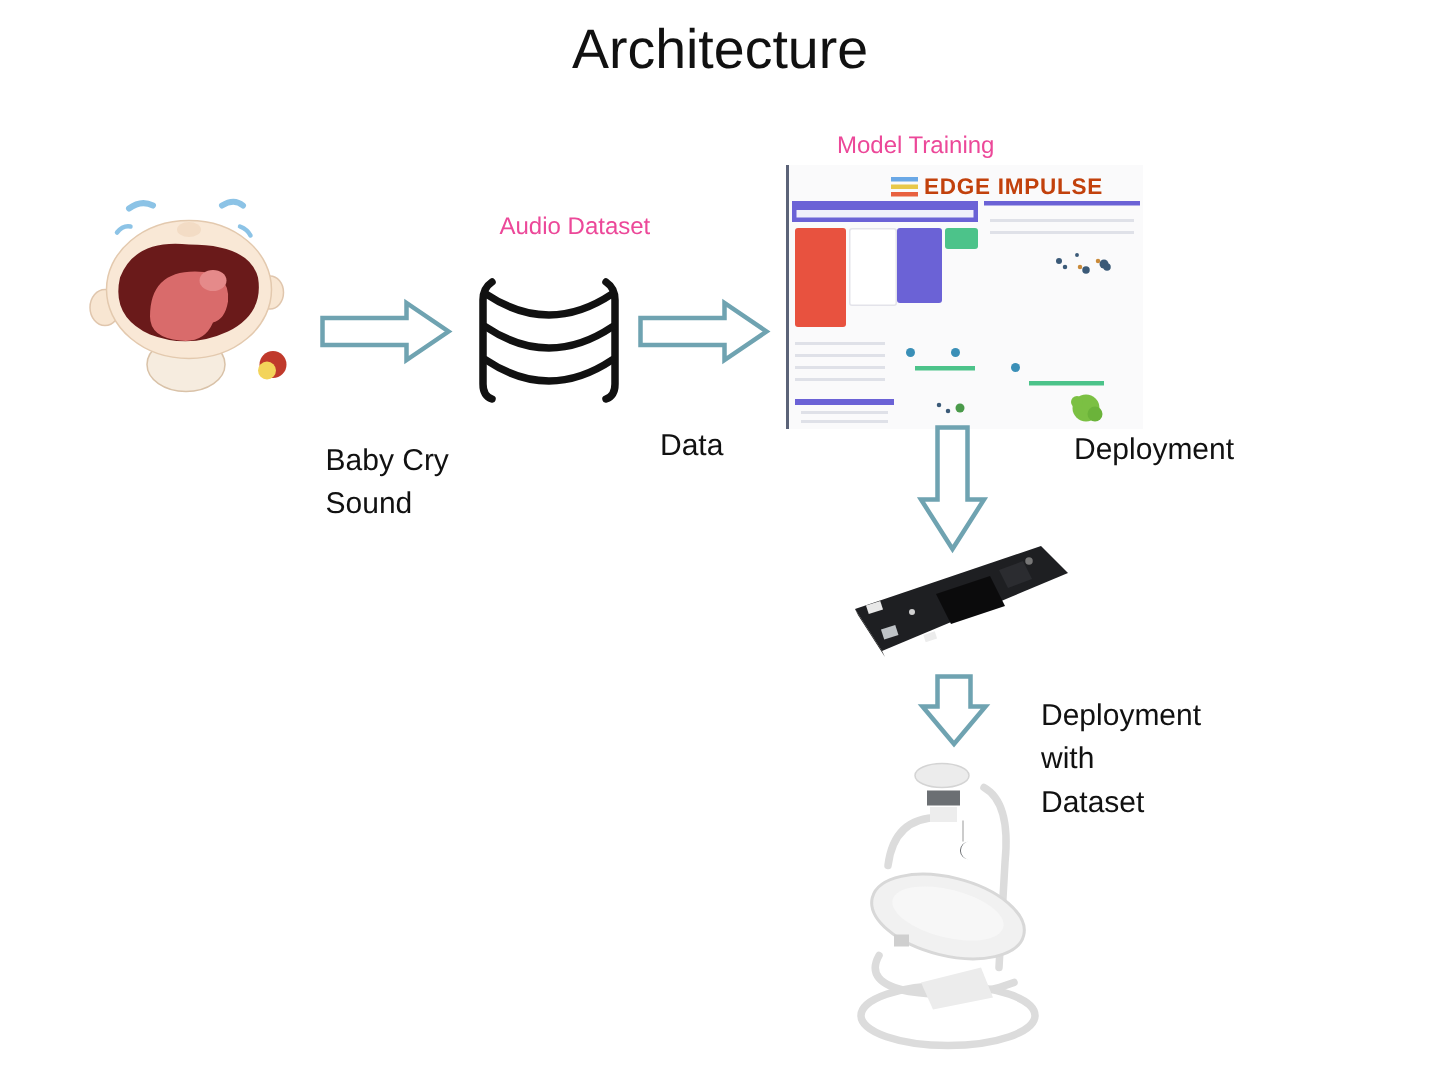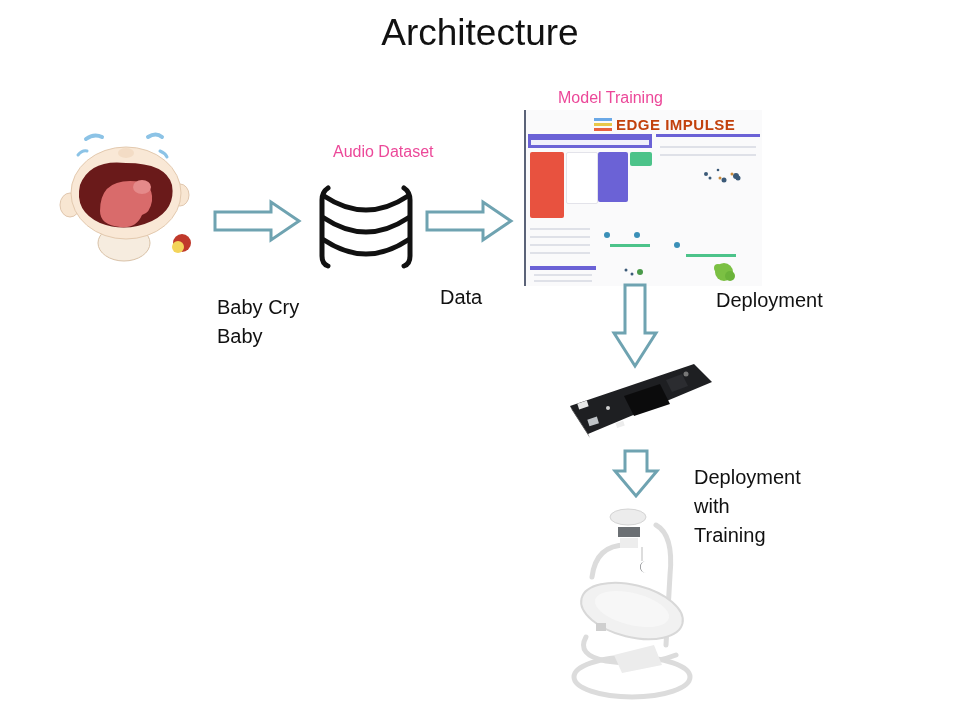--- a/index.html
+++ b/index.html
@@ -41,21 +41,21 @@
   <circle cx="132" cy="118" r="9" fill="#c0392b"></circle>
   <circle cx="128" cy="122" r="6" fill="#f3d45a"></circle>
 </svg>
 
 <svg style="left:213px;top:200px;width:90px;height:42px;" viewBox="0 0 90 42">
   <path d="M2 12 H58 V2 L86 21 L58 40 V30 H2 Z" fill="#ffffff" stroke="#6fa3b1" stroke-width="3" stroke-linejoin="miter"></path>
 </svg>
 
 <div class="abs label" style="left:217px;top:275px;margin-top:18px;">
   <div>Baby Cry</div>
-  <div>Baby</div>
+  <div>Sound</div>
 </div>
 
 <div class="abs bold-label" style="left:308px;top:143px;margin-left:25px;">Audio Dataset</div>
 
 <svg style="left:318px;top:184px;width:96px;height:84px;" viewBox="0 0 96 84">
   <g fill="none" stroke="#111" stroke-width="5" stroke-linecap="round">
     <path d="M10 4 Q4 8 4 16 V72 Q4 80 10 82"></path>
     <path d="M86 4 Q92 8 92 16 V72 Q92 80 86 82"></path>
     <path d="M6 12 Q48 40 90 12"></path>
     <path d="M6 34 Q48 62 90 34"></path>
@@ -158,21 +158,21 @@
   <circle cx="120" cy="18" r="2.5" fill="#777"></circle>
 </svg>
 
 <svg style="left:613px;top:449px;width:46px;height:50px;" viewBox="0 0 46 50">
   <path d="M12 2 H34 V22 H44 L23 47 L2 22 H12 Z" fill="#ffffff" stroke="#6fa3b1" stroke-width="3"></path>
 </svg>
 
 <div class="abs label" style="left:694px;top:463px;">
   <div>Deployment</div>
   <div>with</div>
-  <div>Training</div>
+  <div>Dataset</div>
 </div>
 
 <svg style="left:566px;top:505px;width:140px;height:200px;" viewBox="0 0 140 200">
   <g fill="none" stroke="#dcdcdc" stroke-width="5" stroke-linecap="round">
     <path d="M90 20 Q108 30 104 70 L100 140"></path>
     <path d="M60 40 Q30 40 26 72"></path>
     <ellipse cx="66" cy="172" rx="58" ry="20"></ellipse>
     <path d="M20 132 Q10 150 40 156 Q80 162 110 150"></path>
   </g>
   <ellipse cx="62" cy="12" rx="18" ry="8" fill="#ececec" stroke="#d4d4d4"></ellipse>

